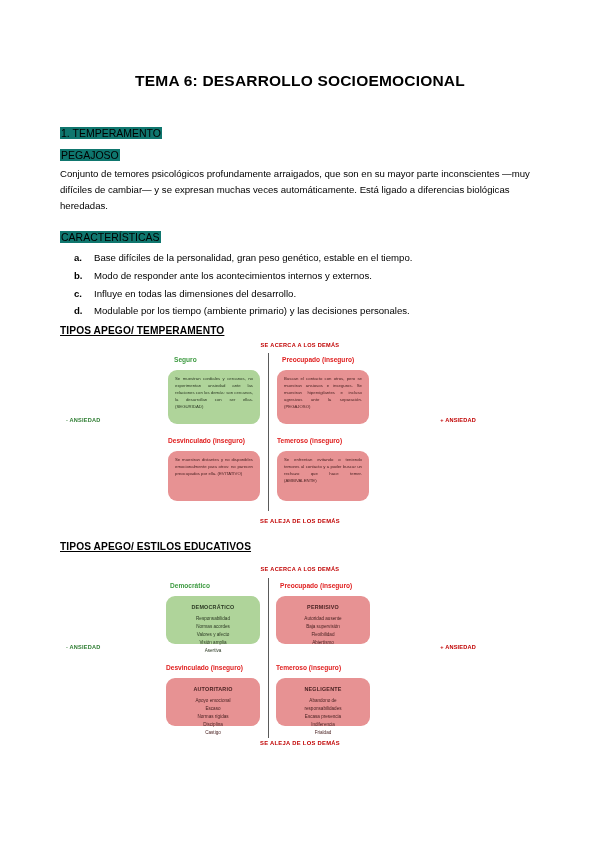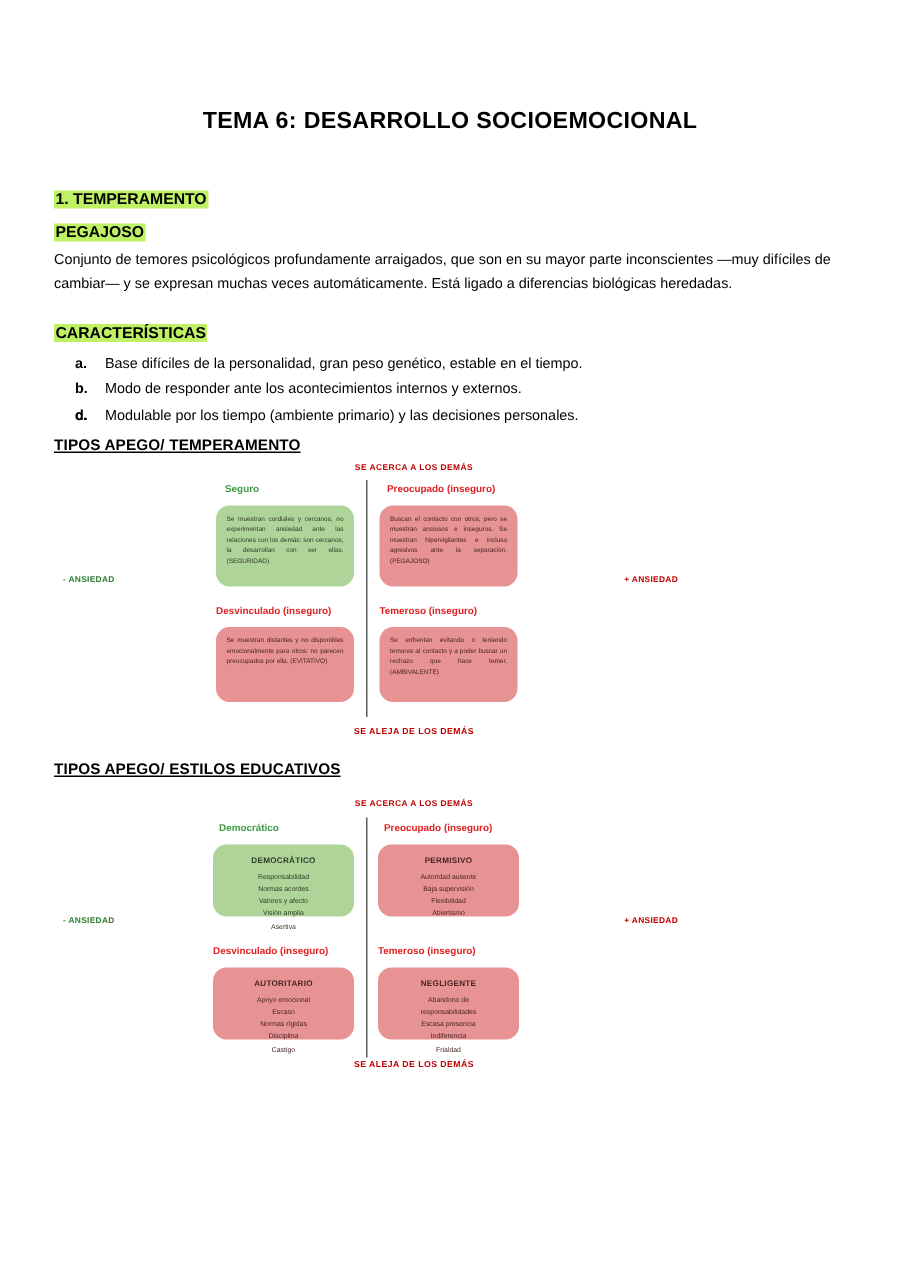--- a/index.html
+++ b/index.html
@@ -10,38 +10,38 @@
     font-family:"Liberation Sans", sans-serif;
     color:#000000;
     overflow:hidden;
     position:relative;
   }
   .page{
     position:relative;
     width:600px;
     height:848px;
     box-sizing:border-box;
-    padding:0 36px;
+    padding:0 60px;
   }
 
   
   .doc-title{
     text-align:center;
     font-size:15.5px;
     font-weight:bold;
     letter-spacing:0.2px;
     margin:0;
     padding-top:72px;
   }
 
   
   .hl{
     display:inline;
-    background:#bef264;
-    font-weight:bold;
+    background:#0f766e;
+    font-weight:normal;
     font-size:10.5px;
     line-height:1.45;
     padding:0 1px;
   }
   .sec-num{margin-top:33px;}
   .sec-sub{margin-top:4px;}
 
   .body-par{
     font-size:9.6px;
     line-height:1.62;
@@ -189,20 +189,21 @@
     <li>
       <span class="mk">a.</span>
       <span>Base difíciles de la personalidad, gran peso genético, estable en el tiempo.</span>
     </li>
     <li>
       <span class="mk">b.</span>
       <span>Modo de responder ante los acontecimientos internos y externos.</span>
     </li>
     <li>
       <span class="mk">c.</span>
+      <span>Influye en todas las dimensiones del desarrollo.</span>
     </li>
     <li>
       <span class="mk">d.</span>
       <span>Modulable por los tiempo (ambiente primario) y las decisiones personales.</span>
     </li>
   </ol>
 
   <div style="">
     <span class="diag-head">TIPOS APEGO/ TEMPERAMENTO</span>
   </div>

